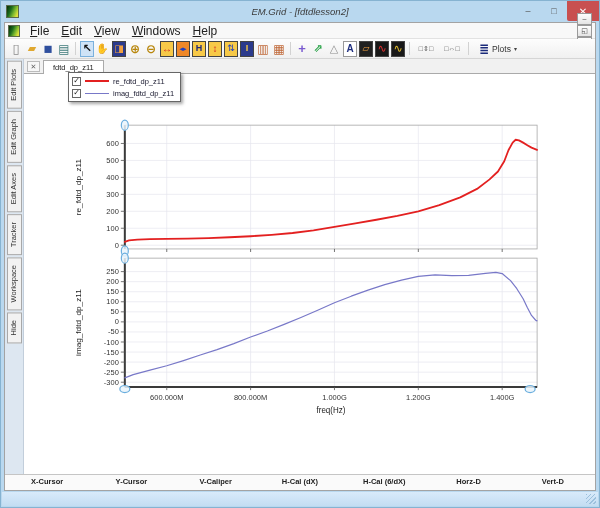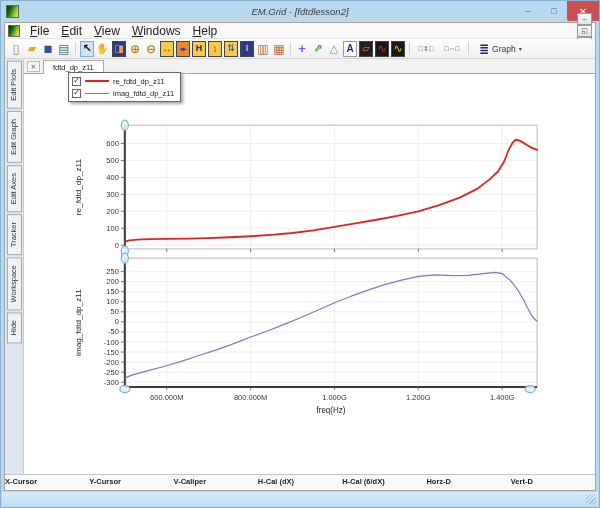--- a/index.html
+++ b/index.html
@@ -58,21 +58,21 @@
   .legend{position:absolute;left:44px;top:-2px;background:#fff;border:1px solid #666;
     box-shadow:2px 2px 3px rgba(0,0,0,.35);padding:2px 6px 2px 3px;z-index:5;}
   .legend-row{display:flex;align-items:center;gap:4px;height:12px;}
   .legend-check{width:9px;height:9px;border:1px solid #666;background:#fff;display:flex;
     align-items:center;justify-content:center;font-size:8px;line-height:8px;color:#222;}
   .legend-line{width:24px;border-top-style:solid;}
   .legend-label{font-size:7.5px;color:#202035;}
   
   .readout{border-top:1px solid #c5c5c5;background:#fafafa;padding-bottom:2px;}
   .ro-head{display:grid;grid-template-columns:repeat(7,1fr);height:13px;align-items:center;}
-  .ro-head div{text-align:left;font-size:7.5px;font-weight:bold;color:#222;}
+  .ro-head div{text-align:center;font-size:7.5px;font-weight:bold;color:#222;}
   .ro-vals{display:grid;grid-template-columns:repeat(7,1fr);height:13px;}
   .ro-vals div{border:1px solid #ddd;background:#f6f6f6;margin:0 1px;text-align:center;
     font-size:7.5px;color:#222;line-height:11px;}
   
   .statusbar{position:absolute;left:1px;right:1px;bottom:1px;height:14px;
     background:linear-gradient(#d8eafa,#c3ddf2);}
   .grip{position:absolute;right:2px;bottom:2px;width:10px;height:10px;
     background:repeating-linear-gradient(135deg,#9cc0dc 0 1px,transparent 1px 3px);}
 </style>
 </head>
@@ -129,21 +129,21 @@
         <span class="tbtn" style="color: rgb(32, 48, 128); font-size: 10px; font-weight: bold; background: rgb(255, 255, 255); border-color: rgb(153, 153, 153);">A</span>
         <span class="tbtn" style="color: rgb(240, 160, 64); font-size: 9px; background: rgb(32, 32, 32); border-color: rgb(68, 68, 68);">▱</span>
         <span class="tbtn" style="color: rgb(224, 48, 48); font-size: 11px; background: rgb(24, 24, 24); border-color: rgb(68, 68, 68);">∿</span>
         <span class="tbtn" style="color: rgb(232, 192, 48); font-size: 11px; background: rgb(24, 24, 24); border-color: rgb(68, 68, 68);">∿</span>
         <span class="tsep"></span>
         <span class="tbtn wide" style="color: rgb(85, 85, 85); font-size: 7px;">□⇕□</span>
         <span class="tbtn wide" style="color: rgb(85, 85, 85); font-size: 7px;">□⇔□</span>
         <span class="tsep"></span>
         <span class="layout-btn">
           <span class="layout-glyph">≣</span>
-          <span>Graph</span>
+          <span>Plots</span>
           <span class="layout-caret">▾</span>
         </span>
       </div>
 
     <div class="content">
       <div class="sidebar" id="sidebar">
           <span class="side-tab">Edit Plots</span>
           <span class="side-tab">Edit Graph</span>
           <span class="side-tab">Edit Axes</span>
           <span class="side-tab">Tracker</span>

